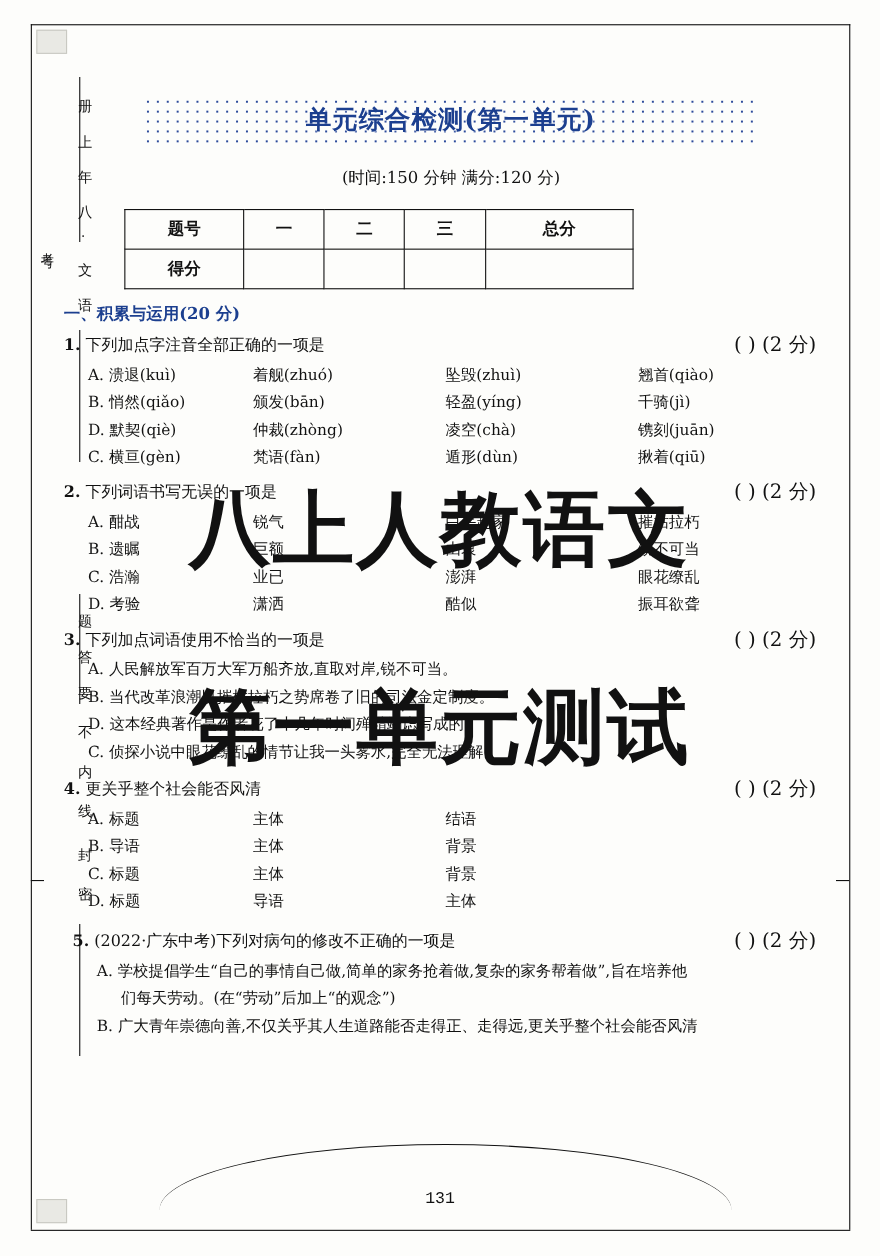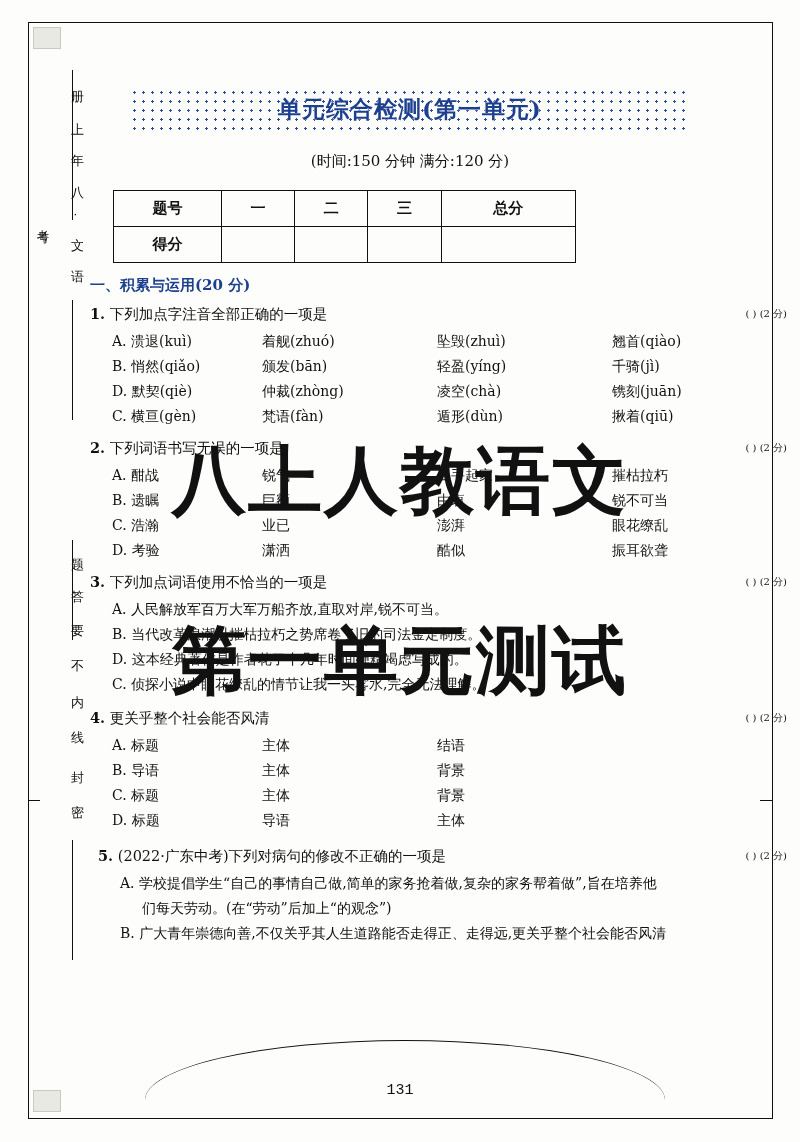--- a/index.html
+++ b/index.html
@@ -68,31 +68,30 @@
     font-size:15px;font-weight:bold;color:#111;
   }
   table.score td.lbl{width:105px;}
   table.score td.cell{width:auto;font-weight:normal;}
 
   
   .content{
     position:absolute;left:58px;top:276px;width:700px;
     font-family:"DejaVu Serif", serif;
     color:#111;
-    margin-left:32px;
   }
   .sec-head{
     font-size:15px;font-weight:bold;color:#1c3f8f;margin:0 0 6px 0;
   }
   .q{
     position:relative;margin:0 0 2px 0;font-size:14.5px;line-height:25px;
   }
   .q .num{font-weight:bold;}
   .mark{
-    position:absolute;right:3px;top:0;font-size:10px;white-space:nowrap;
+    position:absolute;right:16px;top:0;font-size:18px;white-space:nowrap;
   }
   .opts{
     margin:0 0 6px 22px;font-size:14px;line-height:25px;
   }
   .optrow{display:flex;}
   .optrow span{display:inline-block;}
   .c1{width:150px;}
   .c2{width:175px;}
   .c3{width:175px;}
   .c4{width:160px;}

